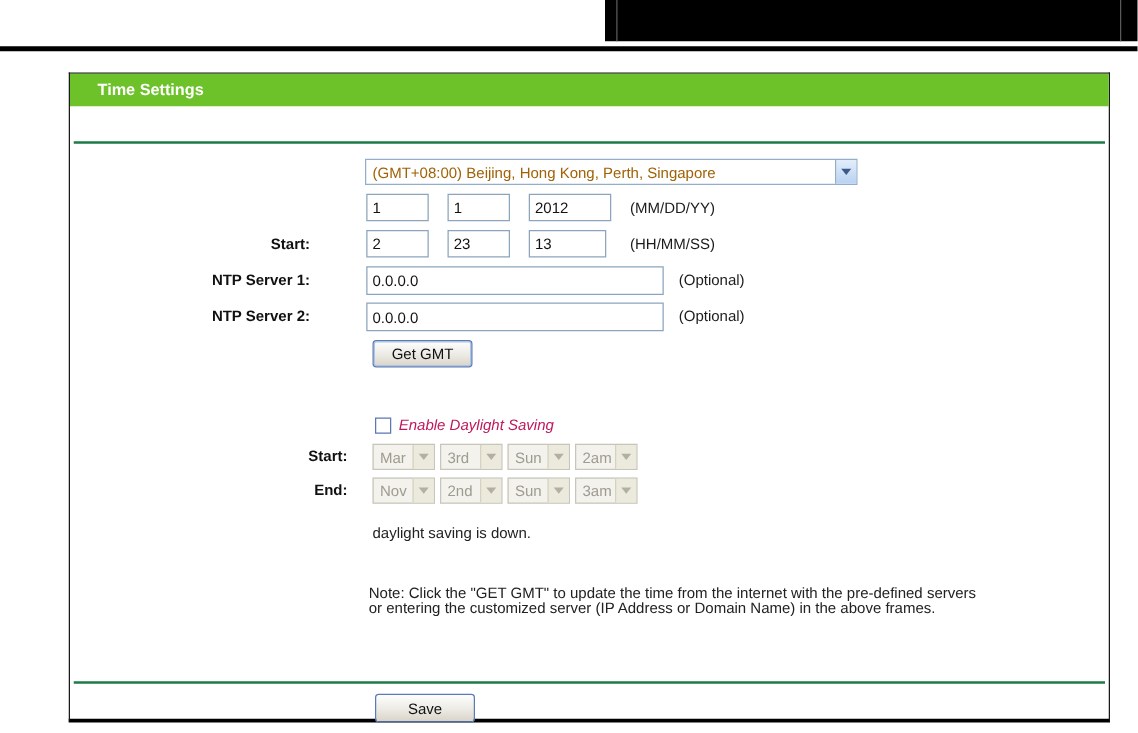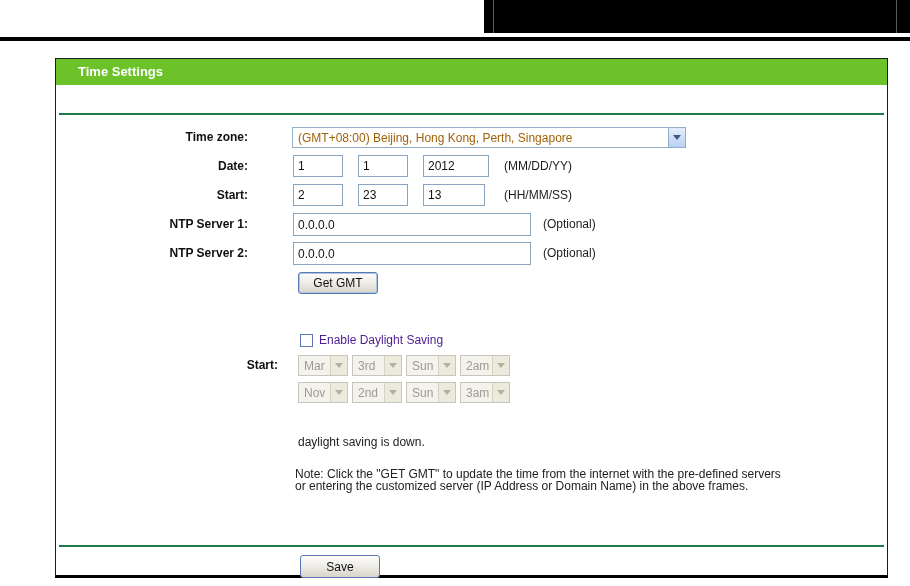--- a/index.html
+++ b/index.html
@@ -46,47 +46,45 @@
   .sel.disabled .chev { border-top-color:#b3b0a2; }
 
   
   .btn { position:absolute; height:22px; min-width:80px; border:1px solid #5a7bb5; border-radius:3px;
          background:linear-gradient(#fefefe,#eceae4 55%,#d9d4c9); font-family:"Liberation Sans", sans-serif;
          font-size:12px; color:#111; cursor:pointer; }
   .btn-gmt { box-shadow:0 0 0 1px #aec4e4 inset; }
 
   
   .chk { position:absolute; width:13px; height:13px; border:1px solid #5b77b4; background:#fff; cursor:pointer; }
-  .chk-label { position:absolute; color:#4c1d95; }
+  .chk-label { position:absolute; color:#be185d;font-style:italic; }
 
   .static-text { position:absolute; color:#222; }
 </style>
 </head>
 <body>
 
 <div class="top-black-box">
   <div class="vline" style="left:9px;"></div>
   <div class="vline" style="left:412px;"></div>
 </div>
 <div class="top-rule"></div>
 
 <div class="panel">
 
   <div class="panel-header">Time Settings</div>
   <div class="separator sep-1"></div>
 
-  <div class="row-label lbl-upper" style="top:68px; line-height:21px;">Time zone:</div>
   <div class="sel" style="left:236px; top:68px; width:394px;">
     <span class="sel-text">(GMT+08:00) Beijing, Hong Kong, Perth, Singapore</span>
     <span class="sel-btn">
         <span class="chev"></span>
       </span>
   </div>
 
-  <div class="row-label lbl-upper" style="top:96px; line-height:22px;">Date:</div>
   <input class="txt" style="left: 237px; top: 96px; width: 50px;" value="1">
   <input class="txt" style="left: 302px; top: 96px; width: 50px;" value="1">
   <input class="txt" style="left: 367px; top: 96px; width: 66px;" value="2012">
   <span class="hint" style="left:448px; top:96px; line-height:22px;">(MM/DD/YY)</span>
 
   <div class="row-label lbl-upper" style="top:125px; line-height:22px;">Start:</div>
   <input class="txt" style="left: 237px; top: 125px; width: 50px;" value="2">
   <input class="txt" style="left: 302px; top: 125px; width: 50px;" value="23">
   <input class="txt" style="left: 367px; top: 125px; width: 62px;" value="13">
   <span class="hint" style="left:448px; top:125px; line-height:22px;">(HH/MM/SS)</span>
@@ -123,20 +121,21 @@
         <span class="chev"></span>
       </span>
   </div>
   <div class="sel disabled" style="left:404px; top:296px; width:50px;">
     <span class="sel-text">2am</span>
     <span class="sel-btn">
         <span class="chev"></span>
       </span>
   </div>
 
+  <div class="row-label lbl-lower" style="top:323px; line-height:21px;">End:</div>
   <div class="sel disabled" style="left:242px; top:323px; width:50px;">
     <span class="sel-text">Nov</span>
     <span class="sel-btn">
         <span class="chev"></span>
       </span>
   </div>
   <div class="sel disabled" style="left:296px; top:323px; width:50px;">
     <span class="sel-text">2nd</span>
     <span class="sel-btn">
         <span class="chev"></span>
@@ -148,21 +147,21 @@
         <span class="chev"></span>
       </span>
   </div>
   <div class="sel disabled" style="left:404px; top:323px; width:50px;">
     <span class="sel-text">3am</span>
     <span class="sel-btn">
         <span class="chev"></span>
       </span>
   </div>
 
-  <span class="static-text" style="left:242px; top:376px; line-height:14px;">daylight saving is down.</span>
+  <span class="static-text" style="left:242px; top:360px; line-height:14px;">daylight saving is down.</span>
 
   <span class="static-text" style="left:239px; top:408px; line-height:14px;">Note: Click the "GET GMT" to update the time from the internet with the pre-defined servers</span>
   <span class="static-text" style="left:239px; top:420px; line-height:14px;">or entering the customized server (IP Address or Domain Name) in the above frames.</span>
 
   <div class="separator sep-2"></div>
 
   <button class="btn" style="left:244px; top:496px; height:23px;">Save</button>
 </div>
 
 </body></html>

